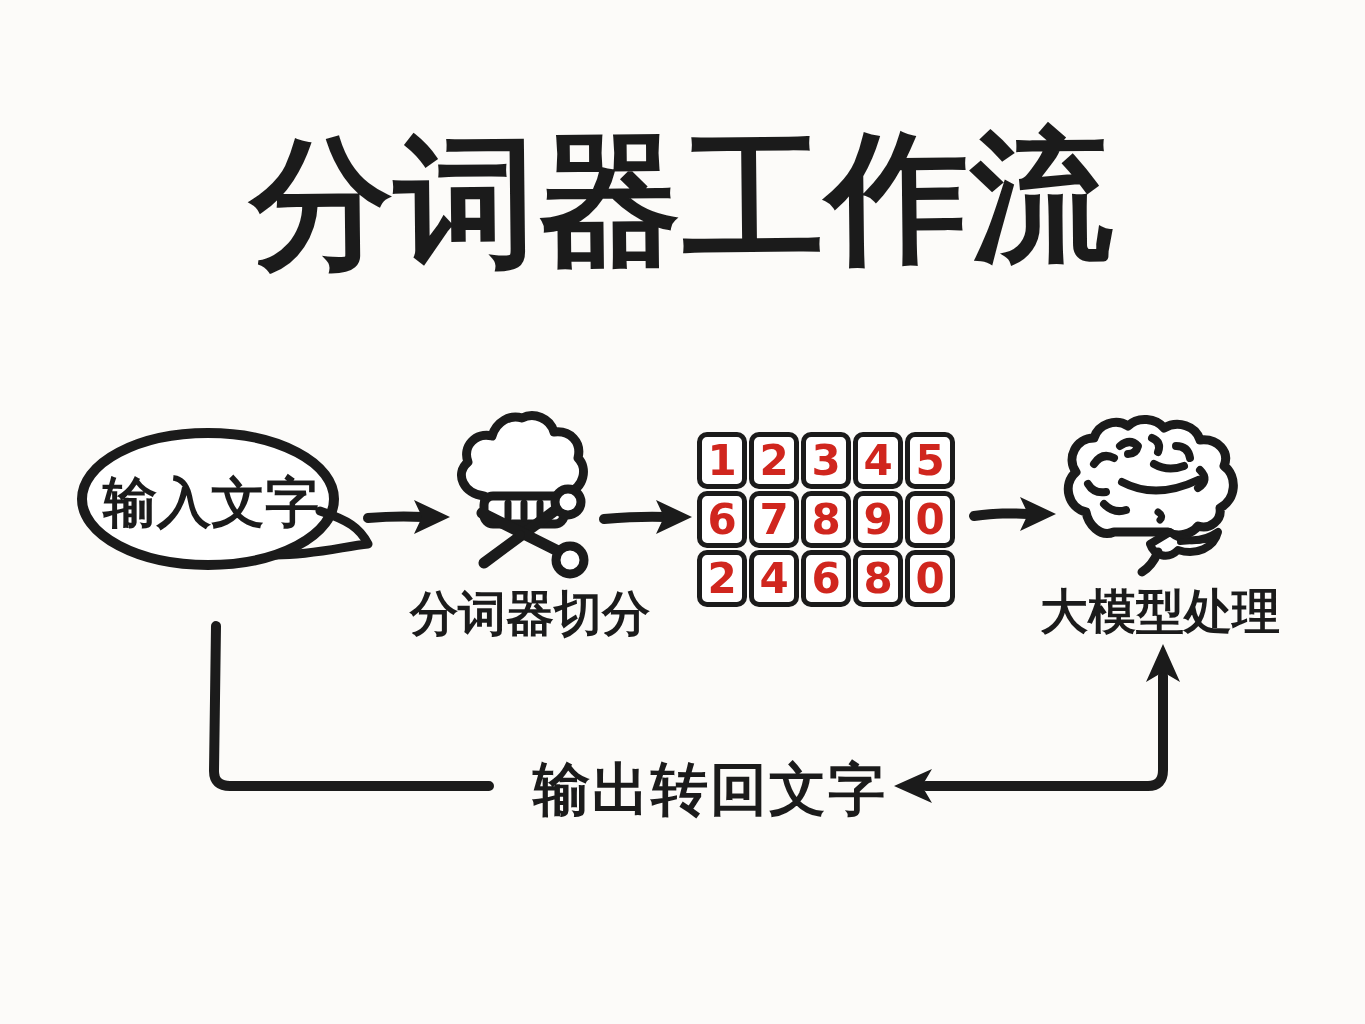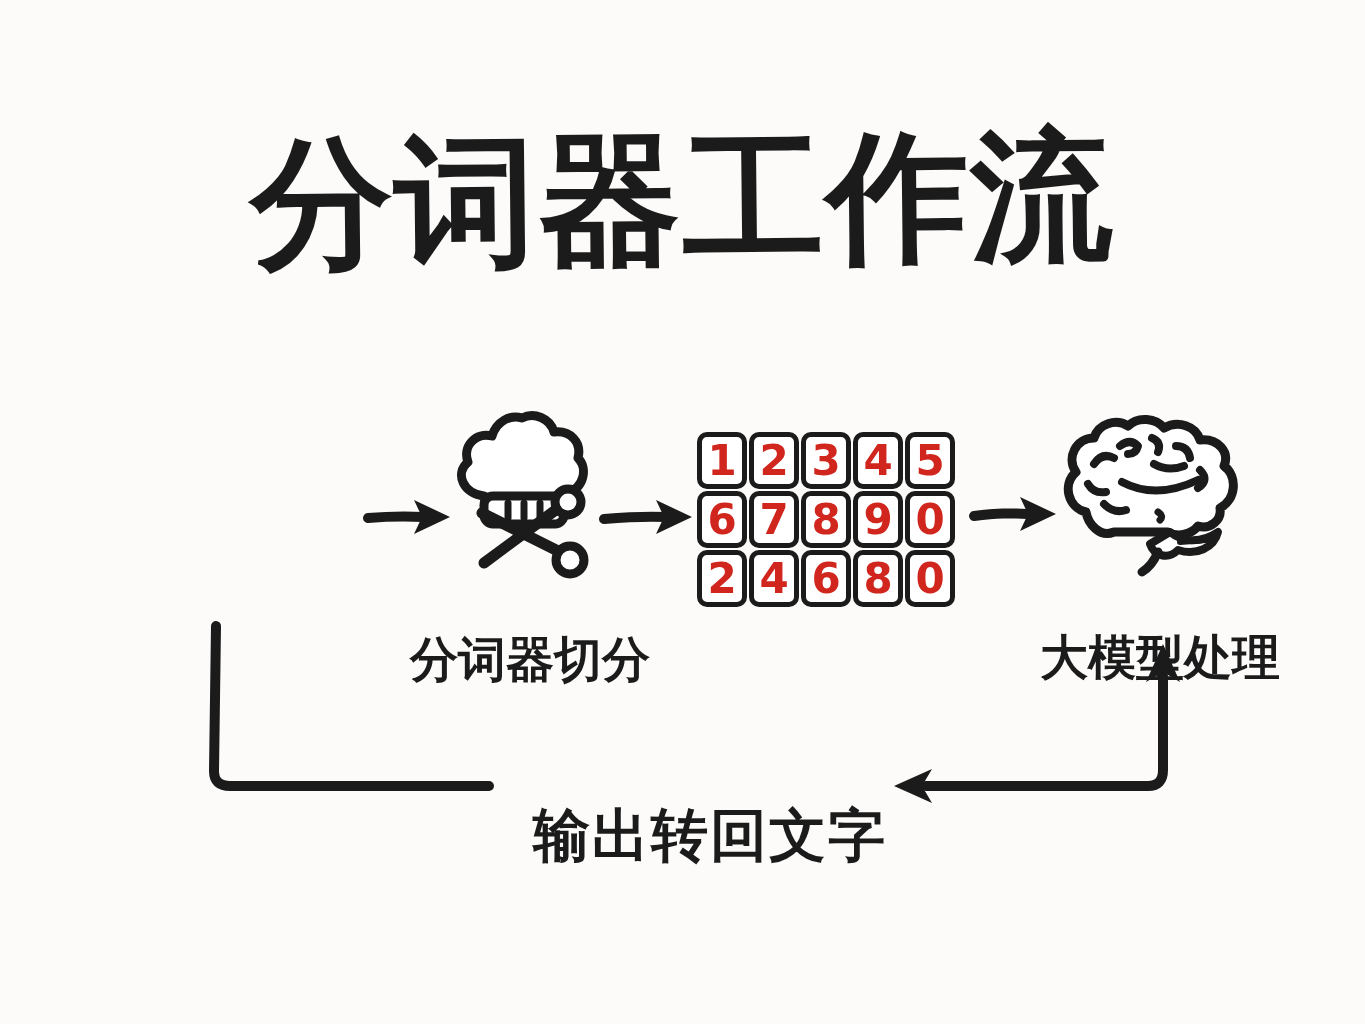--- a/index.html
+++ b/index.html
@@ -26,21 +26,20 @@
     margin:0;
   }
   .abs{position:absolute;}
   svg{display:block;overflow:visible;}
   .stroke{stroke:var(--ink);fill:none;stroke-linecap:round;stroke-linejoin:round;}
   .fillwhite{fill:#ffffff;}
   .fillink{fill:var(--ink);stroke:none;}
   .label{
     position:absolute;color:var(--ink);font-weight:700;text-align:center;
     white-space:nowrap;
-    margin-top:46px;
   }
   .label.small{font-size:48px;}
   .bubble-label{
     position:absolute;left:18px;top:42px;width:246px;text-align:center;
     font-size:54px;font-weight:700;color:var(--ink);
   }
   .loop-label{font-size:57px;letter-spacing:2px;}
   
   .token-grid{
     position:absolute;left:696px;top:431px;
@@ -75,20 +74,27 @@
     <path class="stroke" stroke-width="10" d="M974,516 C998,513 1008,513 1028,514"></path>
     <polygon class="fillink" points="1056,514 1020,497 1028,514 1020,531"></polygon>
 
     <path class="stroke" stroke-width="10" d="M216,626 L214,771 Q214,786 230,786 L489,786"></path>
 
     <path class="stroke" stroke-width="10" d="M926,786 L1148,786 Q1163,786 1163,770 L1163,676"></path>
     <polygon class="fillink" points="894,786 932,769 922,786 932,803"></polygon>
     <polygon class="fillink" points="1163,644 1146,682 1163,672 1180,682"></polygon>
   </svg>
 
+  <div class="abs" style="left:70px;top:425px;width:310px;height:160px;">
+    <svg width="310" height="160" viewBox="0 0 310 160">
+      <ellipse class="stroke fillwhite" stroke-width="10" cx="138" cy="74" rx="126" ry="66"></ellipse>
+      <path class="stroke" fill="#fcfbf9" stroke-width="9" d="M250,86 C278,95 290,103 298,119 C276,121 244,130 206,130"></path>
+    </svg>
+    <div class="bubble-label">输入文字</div>
+  </div>
 
   <div class="abs" style="left:450px;top:412px;width:160px;height:180px;">
     <svg width="160" height="180" viewBox="0 0 160 180">
 
       <path class="stroke fillwhite" stroke-width="9" d="M34,84 C14,82 4,62 18,50 C12,34 26,20 42,24 C46,10 60,2 72,6 C84,0 100,6 104,20 C120,18 132,30 128,46 C138,56 134,76 118,80 L114,86 L34,86 Z"></path>
 
       <rect class="stroke fillwhite" stroke-width="9" x="34" y="84" width="80" height="28" rx="9"></rect>
       <line class="stroke" stroke-width="7" x1="58" y1="91" x2="58" y2="106"></line>
       <line class="stroke" stroke-width="7" x1="74" y1="91" x2="74" y2="106"></line>
       <line class="stroke" stroke-width="7" x1="90" y1="91" x2="90" y2="106"></line>

